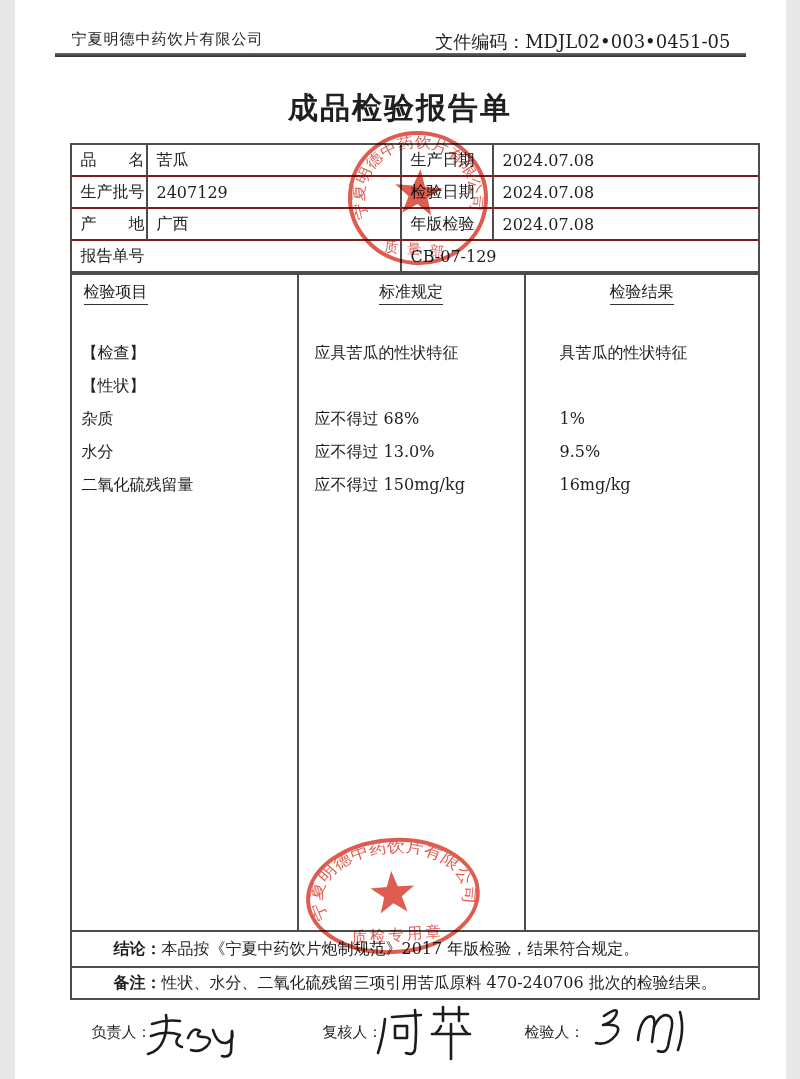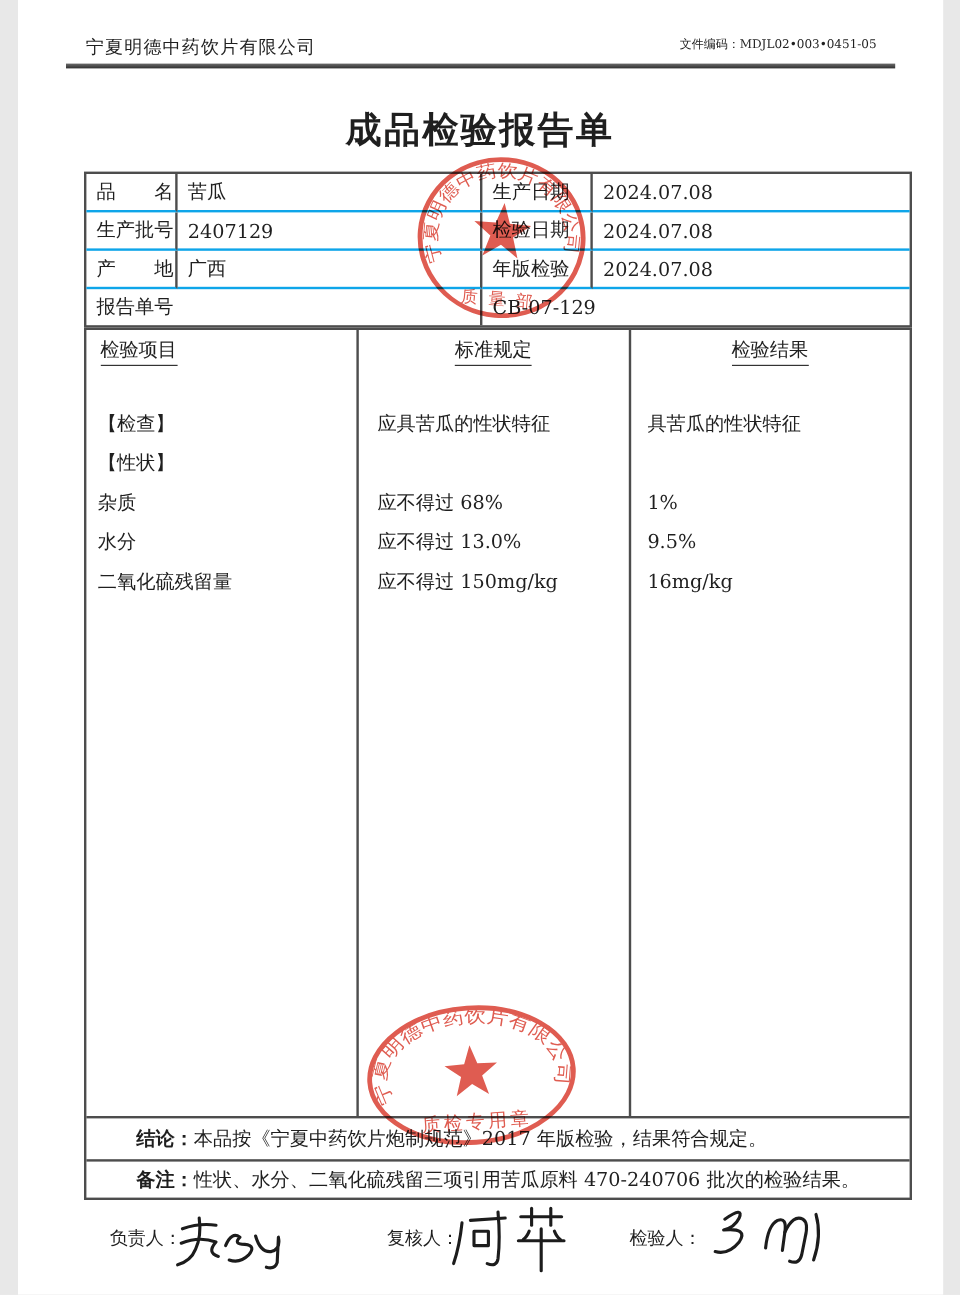--- a/index.html
+++ b/index.html
@@ -4,54 +4,54 @@
 <style>
   * { margin:0; padding:0; box-sizing:border-box; }
   html,body { background:#e8e8e8; }
   .page {
     position:relative; width:771px; height:1079px; background:#ffffff;
     font-family:"DejaVu Serif","Liberation Serif",serif; color:#1f1f1f;
     overflow:hidden; margin:0 auto;
   }
   
   .hdr-company { position:absolute; left:57px; top:30px; font-size:15px; letter-spacing:1px; }
-  .hdr-code    { position:absolute; right:55px; top:30px; font-size:10px; }
+  .hdr-code    { position:absolute; right:55px; top:30px; font-size:18px; }
   .hdr-rule    { position:absolute; left:40px; right:40px; top:53px; height:4px;
                  background:linear-gradient(#6a6a6a,#2f2f2f); }
   
   .doc-title { position:absolute; left:0; right:0; top:88px; text-align:center;
                font-size:30px; font-weight:bold; letter-spacing:2px; }
   
   .info-grid {
     position:absolute; left:55px; top:143px; width:690px; height:130px;
     border:2px solid #4d4d4d;
     display:grid; grid-template-columns:76px 254px 92px 264px;
     grid-template-rows:32px 32px 32px 30px;
     font-size:16px;
   }
-  .ic { display:flex; align-items:center; padding-left:9px; border-right:2px solid #4d4d4d; border-bottom:2px solid #0ea5e9; white-space:nowrap; }
+  .ic { display:flex; align-items:center; padding-left:9px; border-right:2px solid #4d4d4d; border-bottom:2px solid #7f1d1d; white-space:nowrap; }
   .ic.last-col { border-right:none; }
   .ic.last-row { border-bottom:none; }
   .ic.span12 { grid-column:1/3; }
   .ic.span34 { grid-column:3/5; border-right:none; }
   
   .res-wrap {
     position:absolute; left:55px; top:273px; width:690px; height:727px;
     border:2px solid #4d4d4d; font-size:16px;
   }
   .res-body { display:grid; grid-template-columns:227px 227px 232px; height:655px; }
   .res-col { border-right:2px solid #4d4d4d; padding-top:6px; }
   .res-col.last { border-right:none; }
   .res-head { height:22px; line-height:22px; }
   .res-head .u { border-bottom:1px solid #333; padding-bottom:3px; }
   .res-head.left { padding-left:12px; }
   .res-head.center { text-align:center; }
   .res-lines { margin-top:33px; line-height:33px; }
   .res-lines div { height:33px; white-space:nowrap; }
-  .pl10 { padding-left:10px; } .pl16 { padding-left:16px; } .pl14 { padding-left:14px; }
+  .pl10 { padding-left:10px; } .pl16 { padding-left:16px; } .pl14 { padding-left:14px;margin-left:20px; }
   .res-row-conclusion { height:36px; line-height:33px; border-top:2px solid #4d4d4d; padding-left:42px; white-space:nowrap; }
   .res-row-remark     { height:32px; line-height:29px; border-top:2px solid #4d4d4d; padding-left:42px; white-space:nowrap; }
   .blabel { font-weight:bold; }
   
   .sig-row { position:absolute; left:55px; top:1014px; width:690px; height:62px; font-size:15px; }
   .sig-label { position:absolute; top:9px; white-space:nowrap;margin-left:15px; }
   .sig-label.l1 { left:7px; } .sig-label.l2 { left:238px; } .sig-label.l3 { left:440px;text-align:right; }
   .sig-svg { position:absolute; }
   .sig-svg path { stroke:#1c1c1c; stroke-width:2.6; fill:none; stroke-linecap:round; stroke-linejoin:round; }
   .sig1 { left:58px; top:-6px; }

